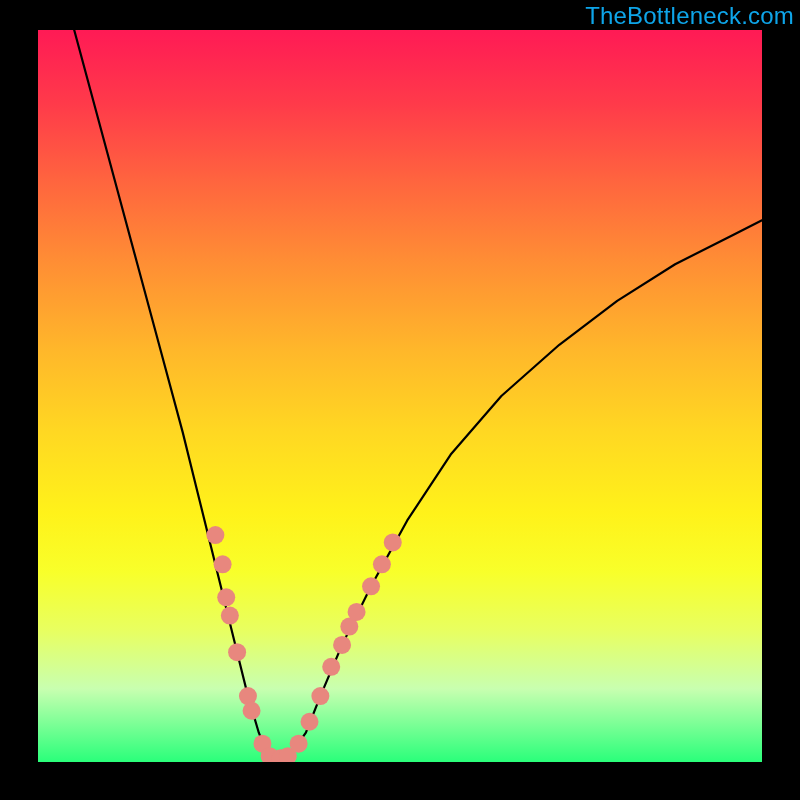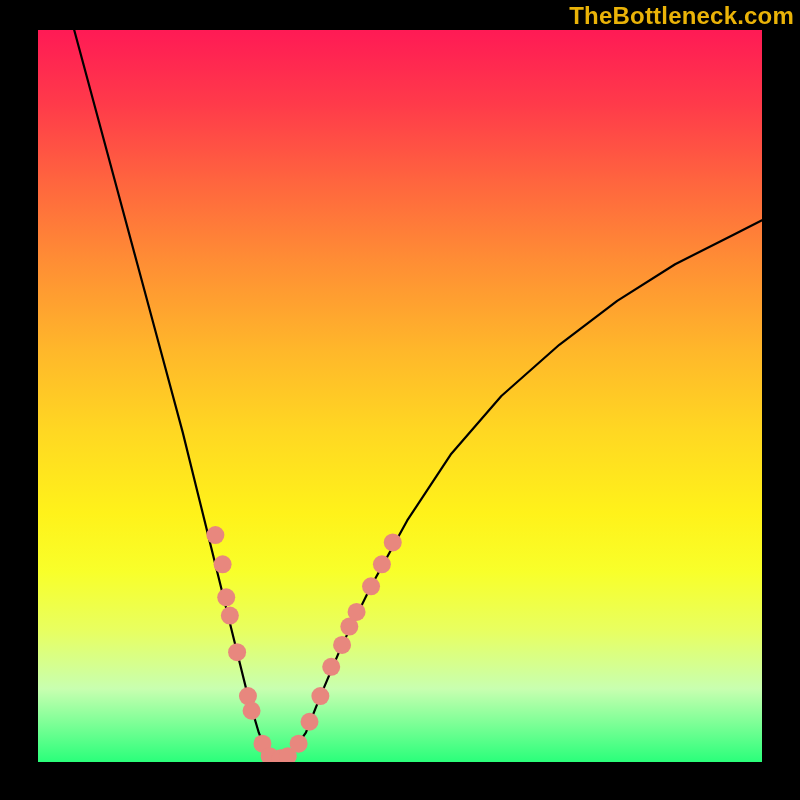--- a/index.html
+++ b/index.html
@@ -30,22 +30,22 @@
       #f8ff2a 74%,
       #e8ff60 82%,
       #c8ffb0 90%,
       #2aff7a 100%);
   }
   #watermark {
     position: absolute;
     top: 2px;
     right: 6px;
     font-size: 24px;
-    font-weight: 700;
-    color: #eab308;
+    font-weight: 400;
+    color: #0ea5e9;
     letter-spacing: 0.2px;
     user-select: none;
   }
   svg { display:block; }
 </style>
 </head>
 <body>
 
 <div id="frame">
   <div id="plot" style="left: 38px; top: 30px; width: 724px; height: 732px;">

